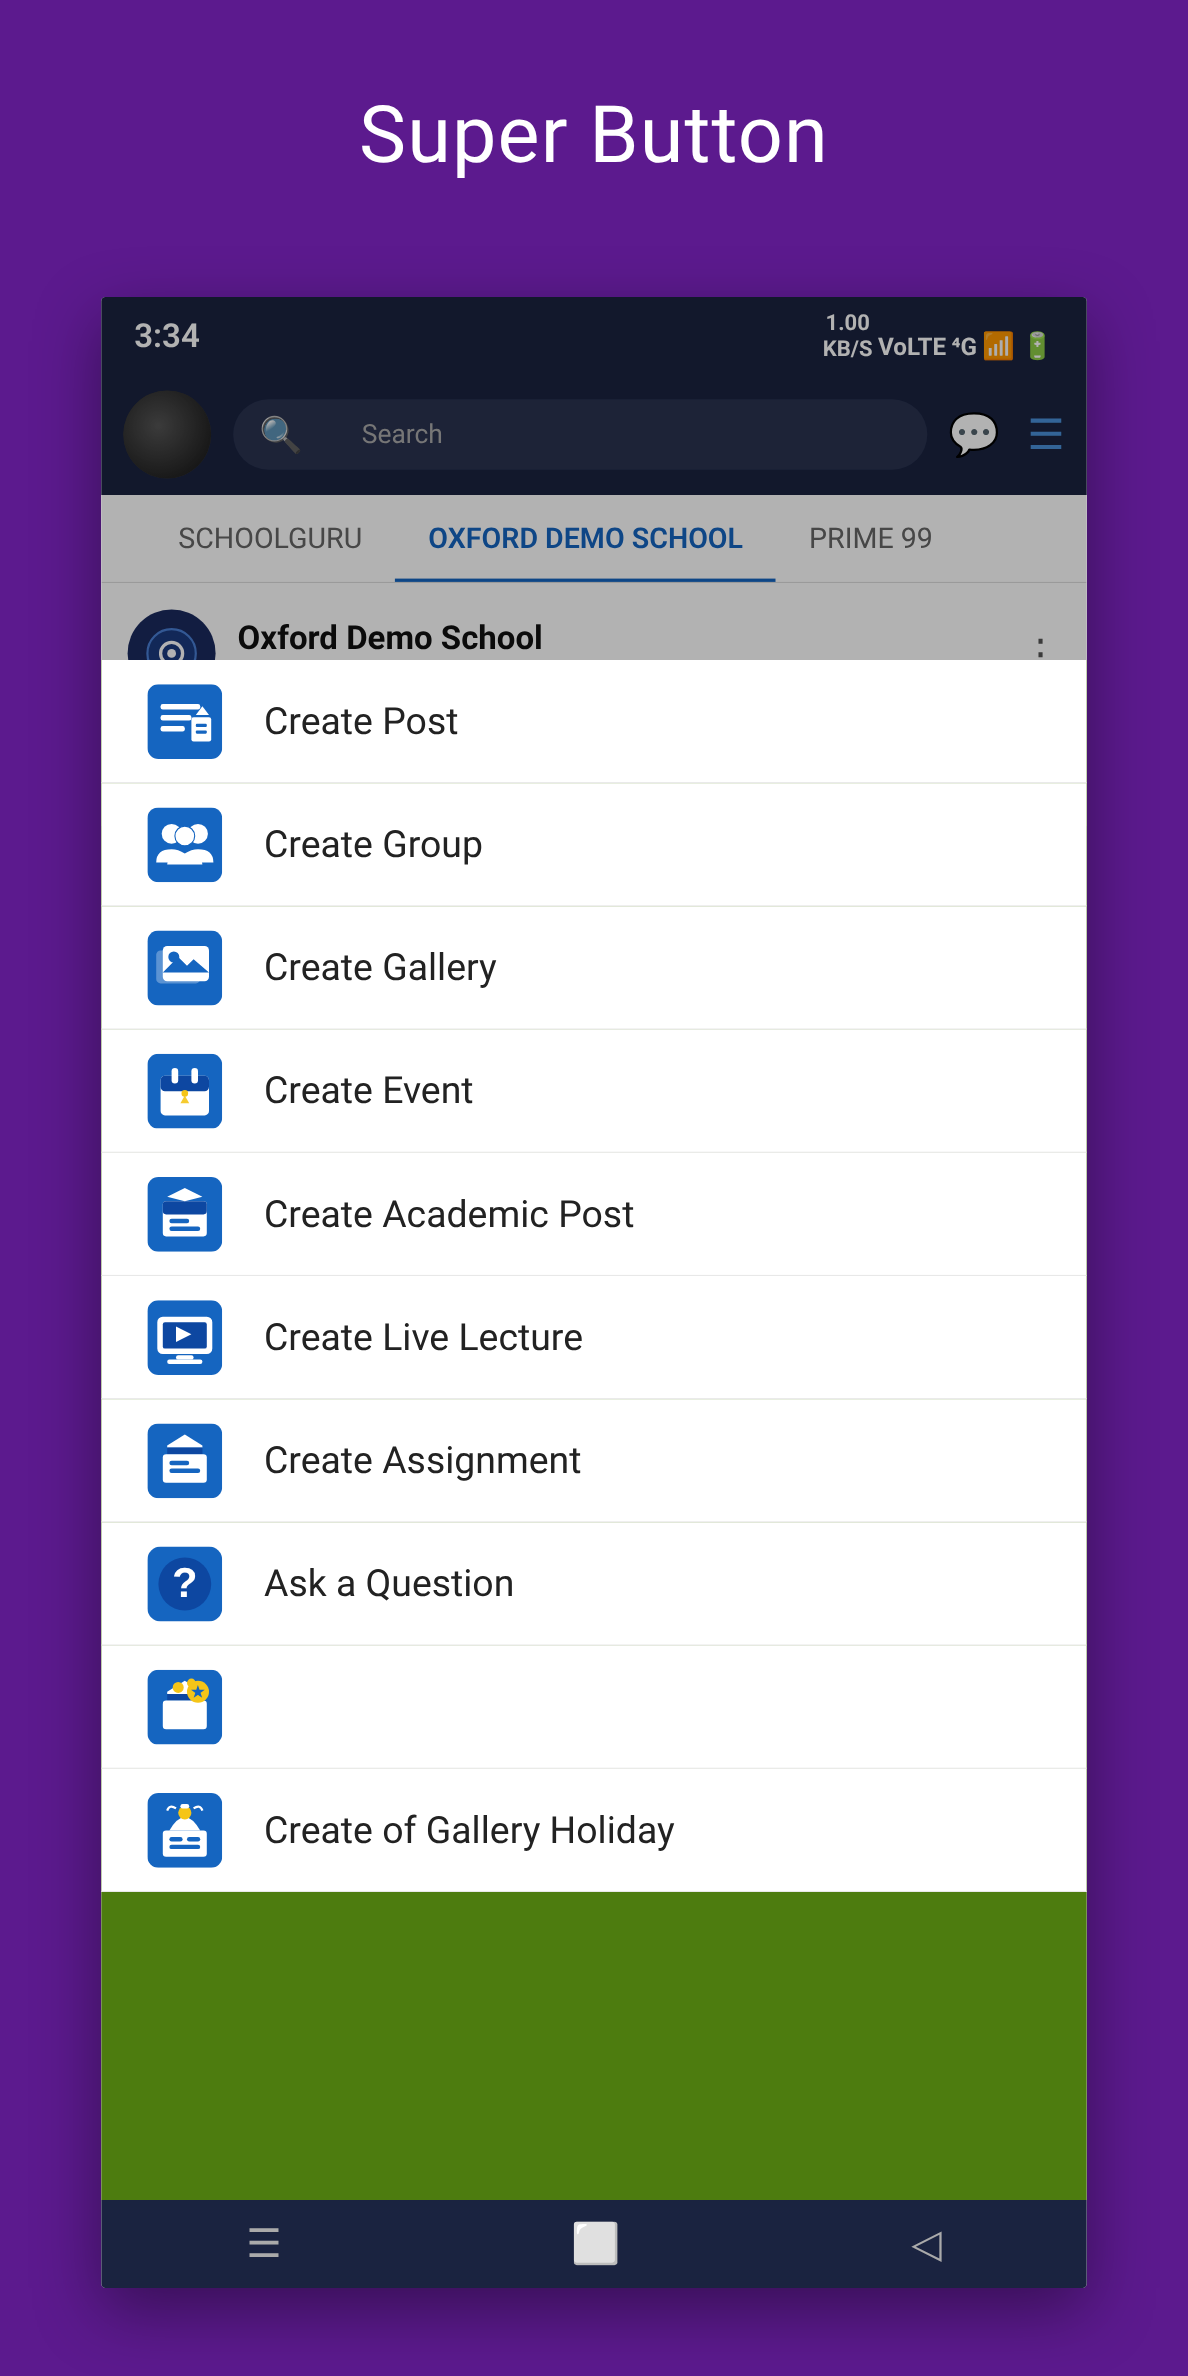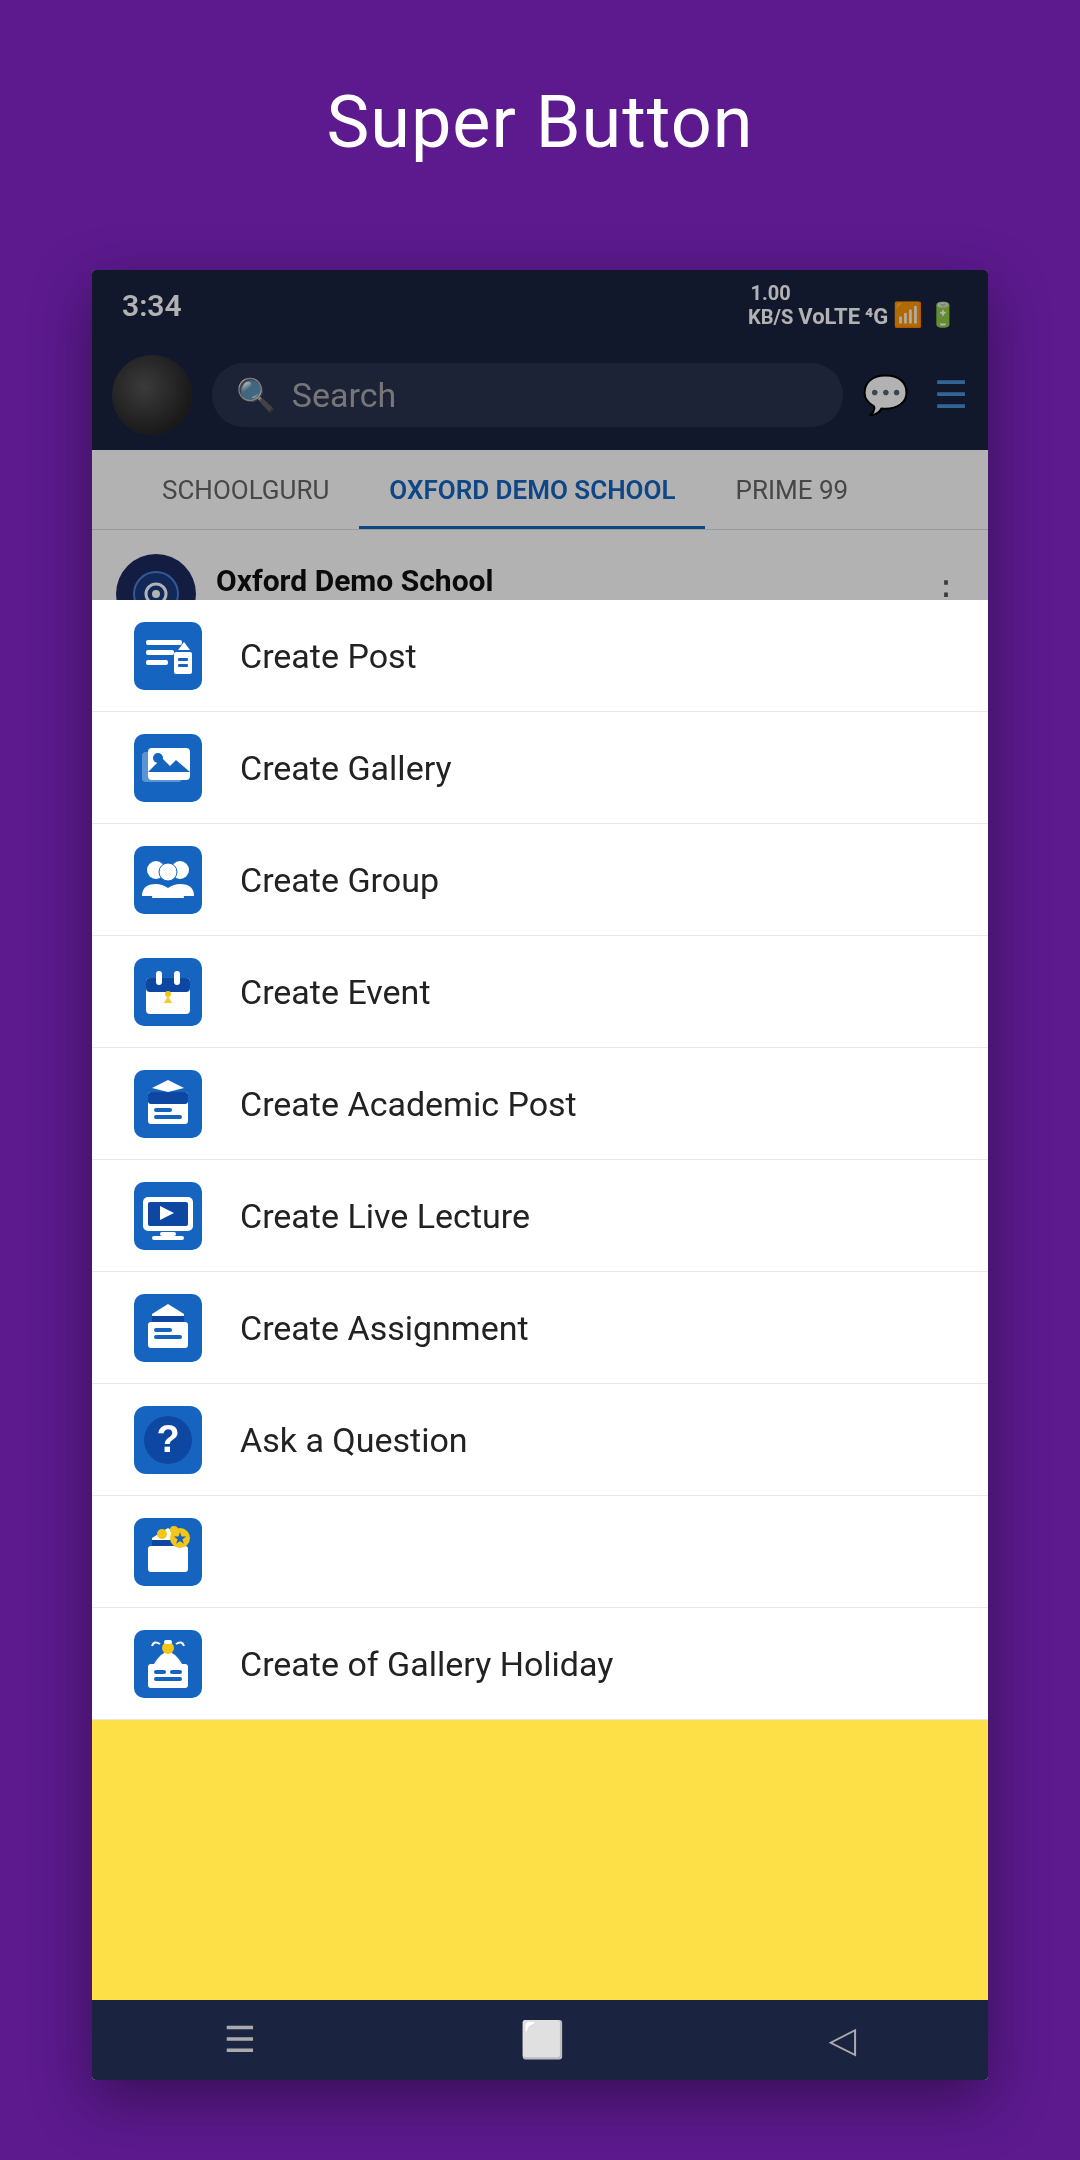--- a/index.html
+++ b/index.html
@@ -94,21 +94,22 @@
       align-items: center;
       padding: 0 24px;
       gap: 16px;
     }
     .search-icon-svg {
       color: #aaa;
       font-size: 32px;
     }
     .search-text {
       color: #aaa;
-      font-size: 34px;
+      font-size: 24px;
+      margin-left: 37px;
     }
     .top-icons {
       display: flex;
       gap: 24px;
       align-items: center;
     }
     .chat-icon, .menu-icon {
       color: #4a90d9;
       font-size: 38px;
     }
@@ -213,21 +214,21 @@
       z-index: 1;
     }
 
     
     .menu-list {
       position: absolute;
       top: 330px;
       left: 0;
       right: 0;
       bottom: 80px;
-      background: #fde047;
+      background: #4d7c0f;
       z-index: 2;
       overflow-y: auto;
     }
     .menu-item {
       display: flex;
       align-items: center;
       padding: 0 40px;
       height: 112px;
       border-bottom: 1px solid #e8e8e8;
       gap: 36px;
@@ -344,41 +345,41 @@
           <rect x="44" y="42" width="10" height="3" rx="1" fill="#1565c0"></rect>
         </svg>
       </div>
       <span class="menu-label">Create Post</span>
     </div>
 
     <div class="menu-item">
       <div class="menu-icon-box">
         <svg viewBox="0 0 68 68" fill="none">
           <rect width="68" height="68" rx="10" fill="#1565c0"></rect>
-          <rect x="8" y="18" width="40" height="30" rx="4" fill="white" opacity="0.3"></rect>
-          <rect x="14" y="14" width="42" height="32" rx="4" fill="white"></rect>
-          <circle cx="24" cy="24" r="5" fill="#1565c0"></circle>
-          <polygon points="14,38 28,24 36,32 42,26 56,38" fill="#1565c0"></polygon>
-        </svg>
-      </div>
-      <span class="menu-label">Create Gallery</span>
-    </div>
-
-    <div class="menu-item">
-      <div class="menu-icon-box">
-        <svg viewBox="0 0 68 68" fill="none">
-          <rect width="68" height="68" rx="10" fill="#1565c0"></rect>
           <circle cx="22" cy="24" r="9" fill="white"></circle>
           <circle cx="46" cy="24" r="9" fill="white"></circle>
           <circle cx="34" cy="26" r="9" fill="white" stroke="#1565c0" stroke-width="1"></circle>
           <path d="M8 50 Q8 38 22 38 Q28 38 34 42 Q40 38 46 38 Q60 38 60 50" fill="white"></path>
           <path d="M18 52 Q18 43 34 43 Q50 43 50 52" fill="white"></path>
         </svg>
       </div>
       <span class="menu-label">Create Group</span>
+    </div>
+
+    <div class="menu-item">
+      <div class="menu-icon-box">
+        <svg viewBox="0 0 68 68" fill="none">
+          <rect width="68" height="68" rx="10" fill="#1565c0"></rect>
+          <rect x="8" y="18" width="40" height="30" rx="4" fill="white" opacity="0.3"></rect>
+          <rect x="14" y="14" width="42" height="32" rx="4" fill="white"></rect>
+          <circle cx="24" cy="24" r="5" fill="#1565c0"></circle>
+          <polygon points="14,38 28,24 36,32 42,26 56,38" fill="#1565c0"></polygon>
+        </svg>
+      </div>
+      <span class="menu-label">Create Gallery</span>
     </div>
 
     <div class="menu-item">
       <div class="menu-icon-box">
         <svg viewBox="0 0 68 68" fill="none">
           <rect width="68" height="68" rx="10" fill="#1565c0"></rect>
           <rect x="12" y="20" width="44" height="36" rx="4" fill="white"></rect>
           <rect x="12" y="20" width="44" height="14" rx="4" fill="#0d47a1"></rect>
           <rect x="22" y="13" width="6" height="14" rx="3" fill="white"></rect>
           <rect x="40" y="13" width="6" height="14" rx="3" fill="white"></rect>

